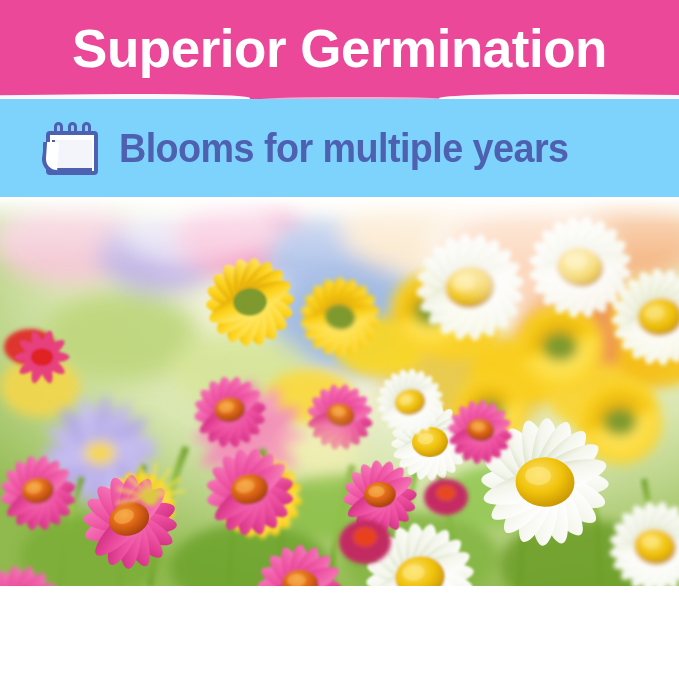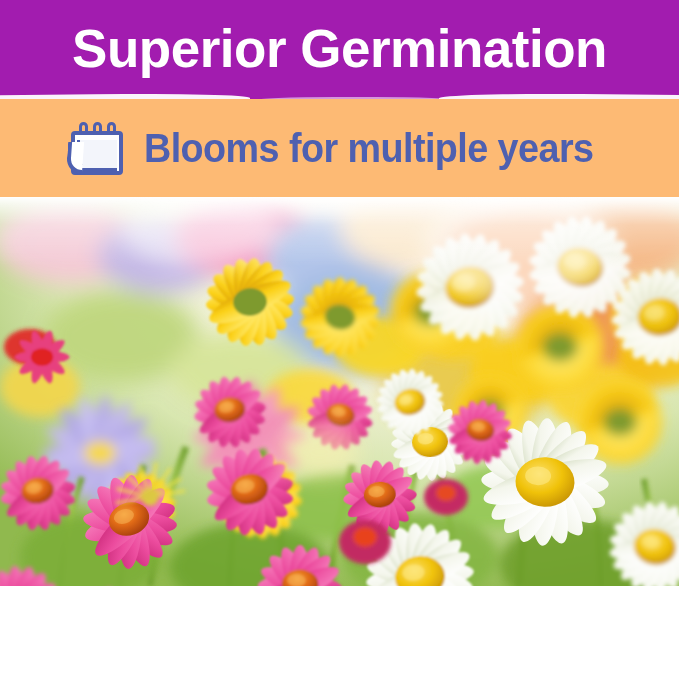--- a/index.html
+++ b/index.html
@@ -12,21 +12,21 @@
     position:relative;
     width:679px; height:679px;
     background:#ffffff;
     overflow:hidden;
   }
 
   
   #header-banner {
     position:absolute; left:0; top:0;
     width:679px; height:99px;
-    background:#a21caf;
+    background:#ec4899;
     overflow:hidden;
   }
   
   #header-edge-a {
     position:absolute; left:-10px; bottom:-4px;
     width:260px; height:9px;
     background:#ffffff;
     border-radius:0 60% 0 0;
     transform:rotate(-0.6deg);
     opacity:.95;
@@ -57,24 +57,24 @@
     line-height:70px;
     font-family:"Liberation Sans", sans-serif;
     text-shadow:0 1px 0 rgba(0,0,0,0.04);
   }
 
   
   #subhead-row {
     position:absolute;
     left:0; top:99px;
     width:679px; height:99px;
-    background:#fdba74;
+    background:#7dd3fc;
     display:flex;
     align-items:center;
-    padding-left:65px;
+    padding-left:40px;
   }
   #calendar-icon {
     position:relative;
     width:62px; height:60px;
     flex:0 0 auto;
     margin-right:17px;
     margin-top:-2px;
   }
   #calendar-icon .cal-body {
     position:absolute; left:6px; top:13px;

